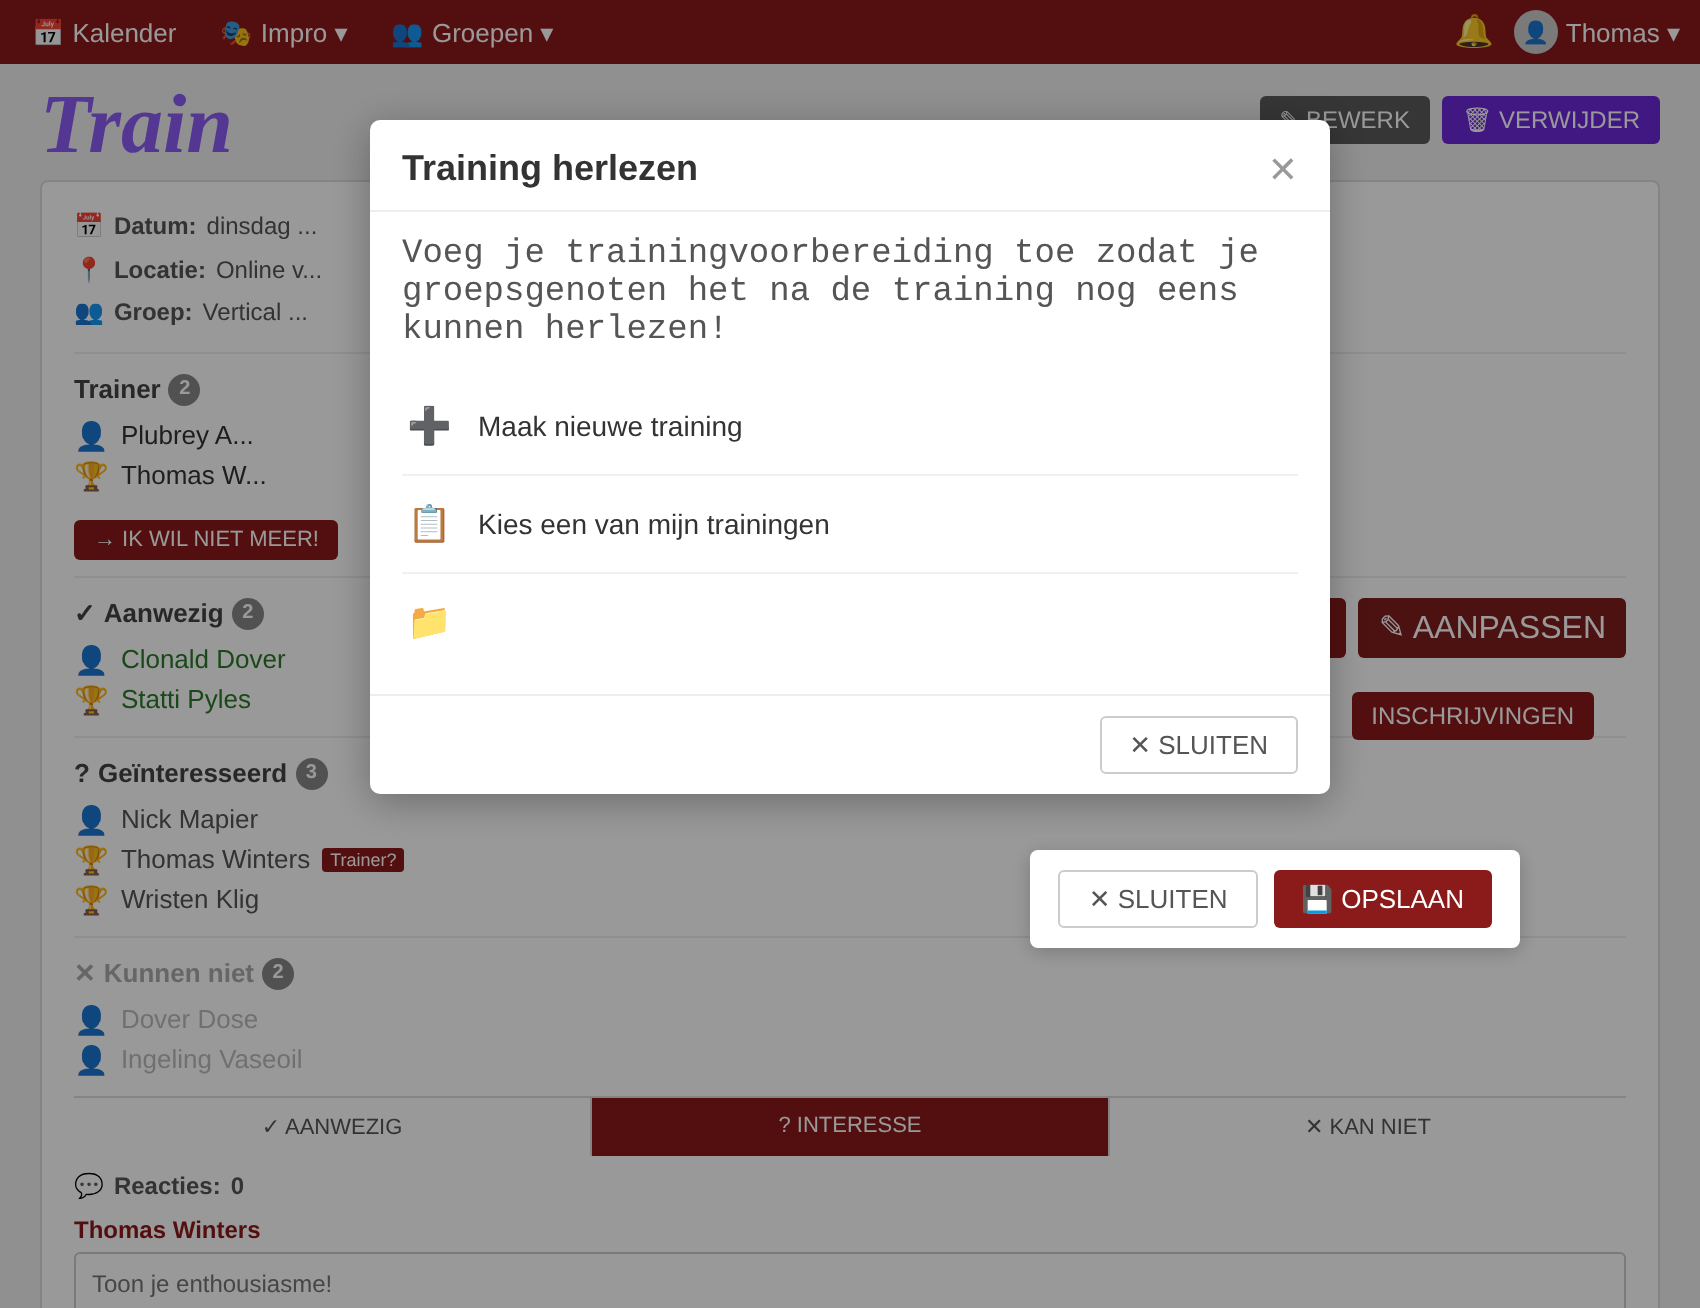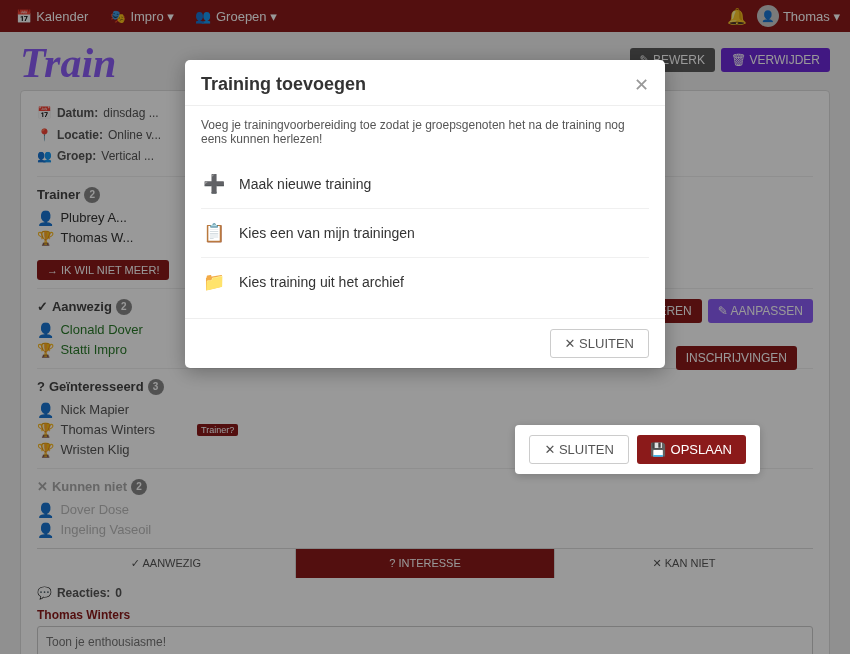--- a/index.html
+++ b/index.html
@@ -180,21 +180,20 @@
     .person-icon {
       color: #8b1a1a;
       font-size: 14px;
     }
     .trainer-badge {
       background: #8b1a1a;
       color: #fff;
       font-size: 9px;
       padding: 1px 4px;
       border-radius: 2px;
-      margin-left: 36px;
     }
 
     .btn-ik-wil-niet {
       background: #8b1a1a;
       color: #fff;
       border: none;
       padding: 4px 10px;
       border-radius: 3px;
       cursor: pointer;
       font-size: 11px;
@@ -232,27 +231,27 @@
       border: none;
       padding: 5px 10px;
       border-radius: 3px;
       cursor: pointer;
       font-size: 12px;
       display: flex;
       align-items: center;
       gap: 4px;
     }
     .btn-aanpassen {
-      background: #8b5cf6;
+      background: #7f1d1d;
       color: #fff;
       border: none;
       padding: 5px 10px;
       border-radius: 3px;
       cursor: pointer;
-      font-size: 12px;
+      font-size: 16px;
       display: flex;
       align-items: center;
       gap: 4px;
     }
 
     
     .attendance-bar {
       display: flex;
       border-top: 1px solid #ddd;
       margin-top: 8px;
@@ -342,23 +341,24 @@
       border: none;
       font-size: 18px;
       cursor: pointer;
       color: #999;
       line-height: 1;
     }
     .modal-body {
       padding: 12px 16px;
     }
     .modal-desc {
-      font-size: 12px;
+      font-size: 17px;
       color: #555;
       margin-bottom: 14px;
+      font-family: Liberation Mono, monospace;
     }
     .modal-option {
       display: flex;
       align-items: center;
       gap: 10px;
       padding: 10px 0;
       cursor: pointer;
       color: #333;
       font-size: 14px;
       border-top: 1px solid #f0f0f0;
@@ -507,21 +507,21 @@
       <div style="position:absolute; top:0; right:0; display:flex; gap:6px;">
         <button class="btn-herinneren">🔔 HERINNEREN</button>
         <button class="btn-aanpassen">✎ AANPASSEN</button>
       </div>
       <div class="person-row aanwezig-name">
         <span class="person-icon">👤</span>
         <span>Clonald Dover</span>
       </div>
       <div class="person-row aanwezig-name">
         <span class="person-icon">🏆</span>
-        <span>Statti Impro</span>
+        <span>Statti Pyles</span>
       </div>
     </div>
 
     <hr class="section-separator">
 
     <div>
       <div class="section-title">
         <span>?</span>
         <span>Geïnteresseerd</span>
         <span class="badge">3</span>
@@ -576,37 +576,36 @@
       
     </div>
   </div>
 
 </div>
 
 <div class="overlay">
 
   <div class="modal">
     <div class="modal-header">
-      <span class="modal-title">Training toevoegen</span>
+      <span class="modal-title">Training herlezen</span>
       <button class="modal-close-btn">✕</button>
     </div>
     <div class="modal-body">
       <p class="modal-desc">Voeg je trainingvoorbereiding toe zodat je groepsgenoten het na de training nog eens kunnen herlezen!</p>
 
       <div class="modal-option">
         <span class="modal-option-icon">➕</span>
         <span>Maak nieuwe training</span>
       </div>
       <div class="modal-option">
         <span class="modal-option-icon">📋</span>
         <span>Kies een van mijn trainingen</span>
       </div>
       <div class="modal-option">
         <span class="modal-option-icon">📁</span>
-        <span>Kies training uit het archief</span>
       </div>
     </div>
     <div class="modal-footer">
       <button class="modal-close-footer">✕ SLUITEN</button>
     </div>
   </div>
 
   <div style="position:absolute; bottom:180px; right:90px; background:#fff; border-radius:4px; padding:10px 14px; display:flex; gap:8px; box-shadow: 0 2px 10px rgba(0,0,0,0.2);">
     <button class="btn-sluiten2">✕ SLUITEN</button>
     <button class="btn-opslaan">💾 OPSLAAN</button>

